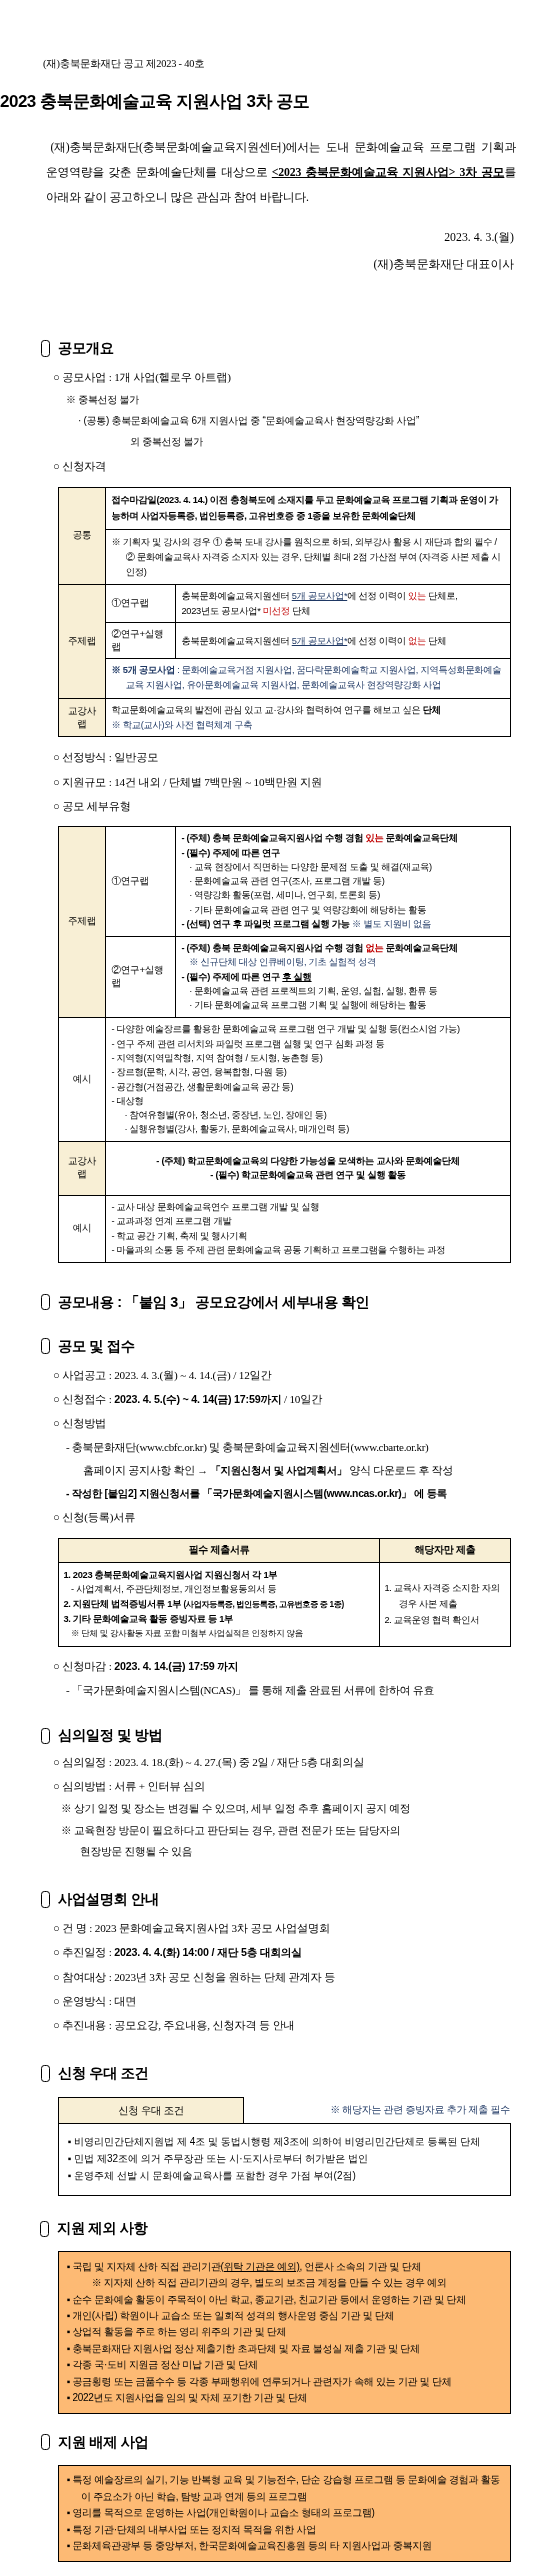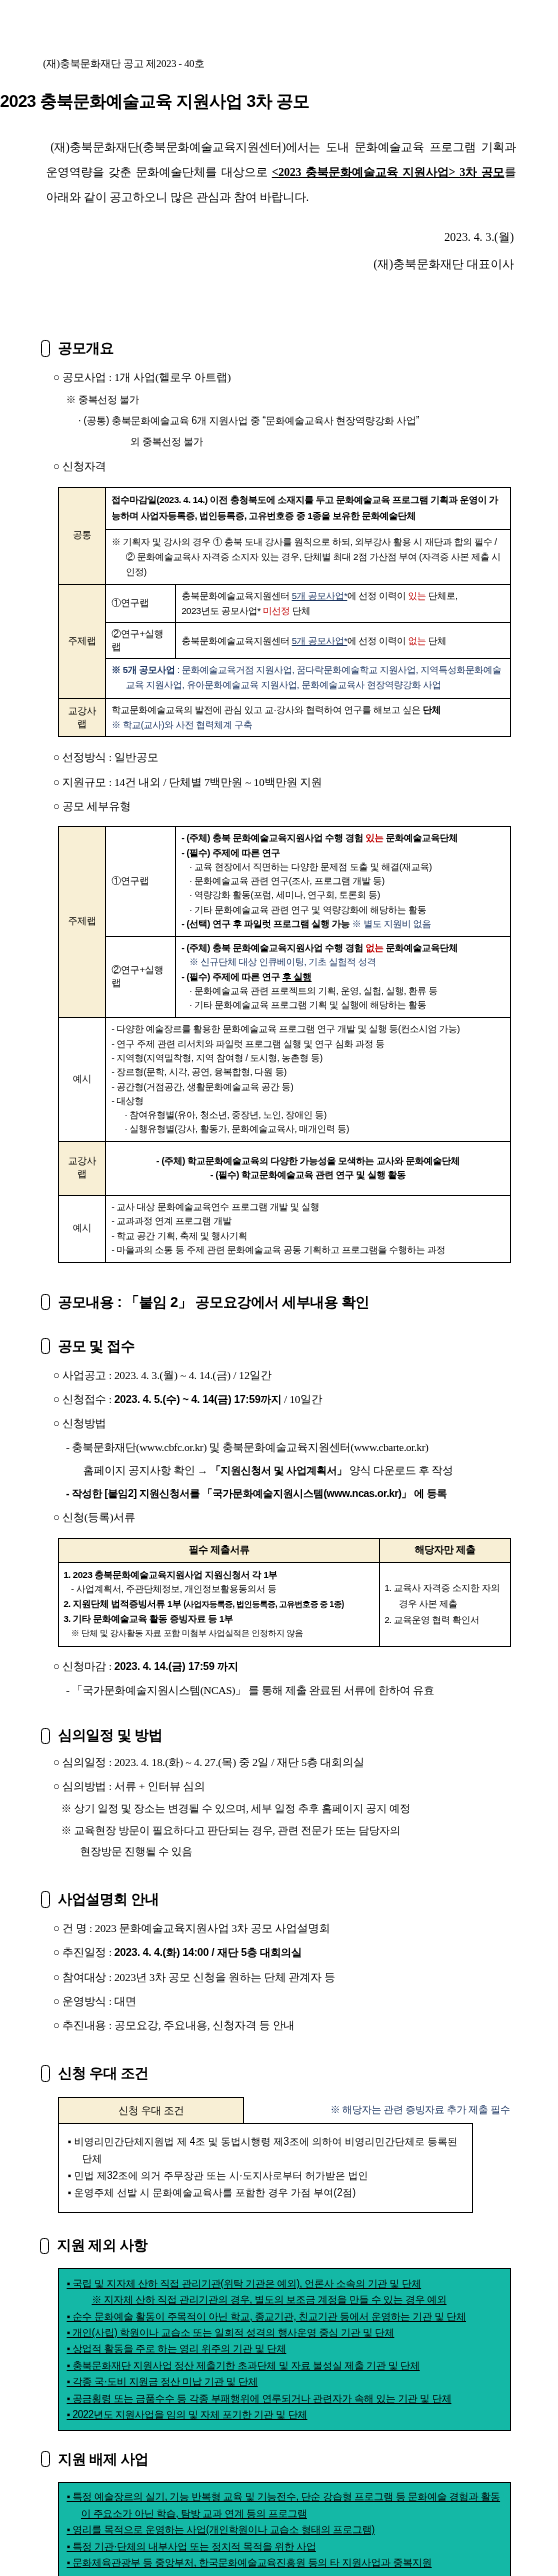--- a/index.html
+++ b/index.html
@@ -51,25 +51,25 @@
   .hang { padding-left:14.3px; text-indent:-14.3px; line-height:15px; }
 
   .bh { background:#f8efd5; font-weight:bold; text-align:center; font-size:10px; }
 
   .tab-row { margin:14.3px 0 0 58px; width:453px; display:flex; justify-content:space-between; align-items:center; }
   .tab { width:186px; height:26px; background:#f8efd5; border:1.1px solid #000; border-bottom:none;
          display:flex; align-items:center; justify-content:center;
          font-family:"Liberation Sans",sans-serif; font-size:10.4px; letter-spacing:-0.3px; }
   .tab-note { font-family:"Liberation Sans",sans-serif; font-size:10px; padding-right:1.1px; letter-spacing:-0.3px; }
 
-  .note-box { margin-left:58px; width:415px; border:1.1px solid #000; background:#fff;
+  .note-box { margin-left:58px; width:453px; border:1.1px solid #000; background:#fff;
               font-family:"Liberation Sans",sans-serif; font-size:10px; padding:8.8px 8.8px 11px 8.8px; }
   .note-box .hang { line-height:17px; }
-  .beige-box { margin:13px 0 0 58px; width:453px; border:1.1px solid #000; background:#14b8a6;
-               font-family:"Liberation Sans",sans-serif; font-size:10px; padding:6.6px 7.7px; letter-spacing:-0.3px;text-decoration:underline; }
+  .beige-box { margin:13px 0 0 58px; width:453px; border:1.1px solid #000; background:#fdba74;
+               font-family:"Liberation Sans",sans-serif; font-size:10px; padding:6.6px 7.7px; letter-spacing:-0.3px; }
   .beige-box .hang { line-height:16.4px; }
   .beige-box .inner-note { padding-left:25px; line-height:16.4px; }
 </style>
 </head>
 <body>
 
 <div>
 
   <div class="notice">(재)충북문화재단 공고 제2023 - 40호</div>
   <div class="title">2023 충북문화예술교육 지원사업 3차 공모</div>
@@ -197,21 +197,21 @@
         <div class="ln">- 교과과정 연계 프로그램 개발</div>
         <div class="ln">- 학교 공간 기획, 축제 및 행사기획</div>
         <div class="ln">- 마을과의 소통 등 주제 관련 문화예술교육 공동 기획하고 프로그램을 수행하는 과정</div>
       </td>
     </tr>
   </tbody>
     </table>
 
   <div class="h1" style="margin-top:30px;">
     <span class="sq"></span>
-    <span>공모내용 : 「붙임 2」 공모요강에서 세부내용 확인</span>
+    <span>공모내용 : 「붙임 3」 공모요강에서 세부내용 확인</span>
   </div>
 
   <div class="h1" style="margin-top:25px;">
     <span class="sq"></span>
     <span>공모 및 접수</span>
   </div>
   <div class="oi" style="margin-top:12px;">○ 사업공고 : 2023. 4. 3.(월) ~ 4. 14.(금) / 12일간</div>
   <div class="oi"><span>○ 신청접수 : </span><span class="b">2023. 4. 5.(수) ~ 4. 14(금) 17:59까지</span><span> / 10일간</span></div>
   <div class="oi">○ 신청방법</div>
   <div class="dash">- 충북문화재단(www.cbfc.or.kr) 및 충북문화예술교육지원센터(www.cbarte.or.kr)</div>

